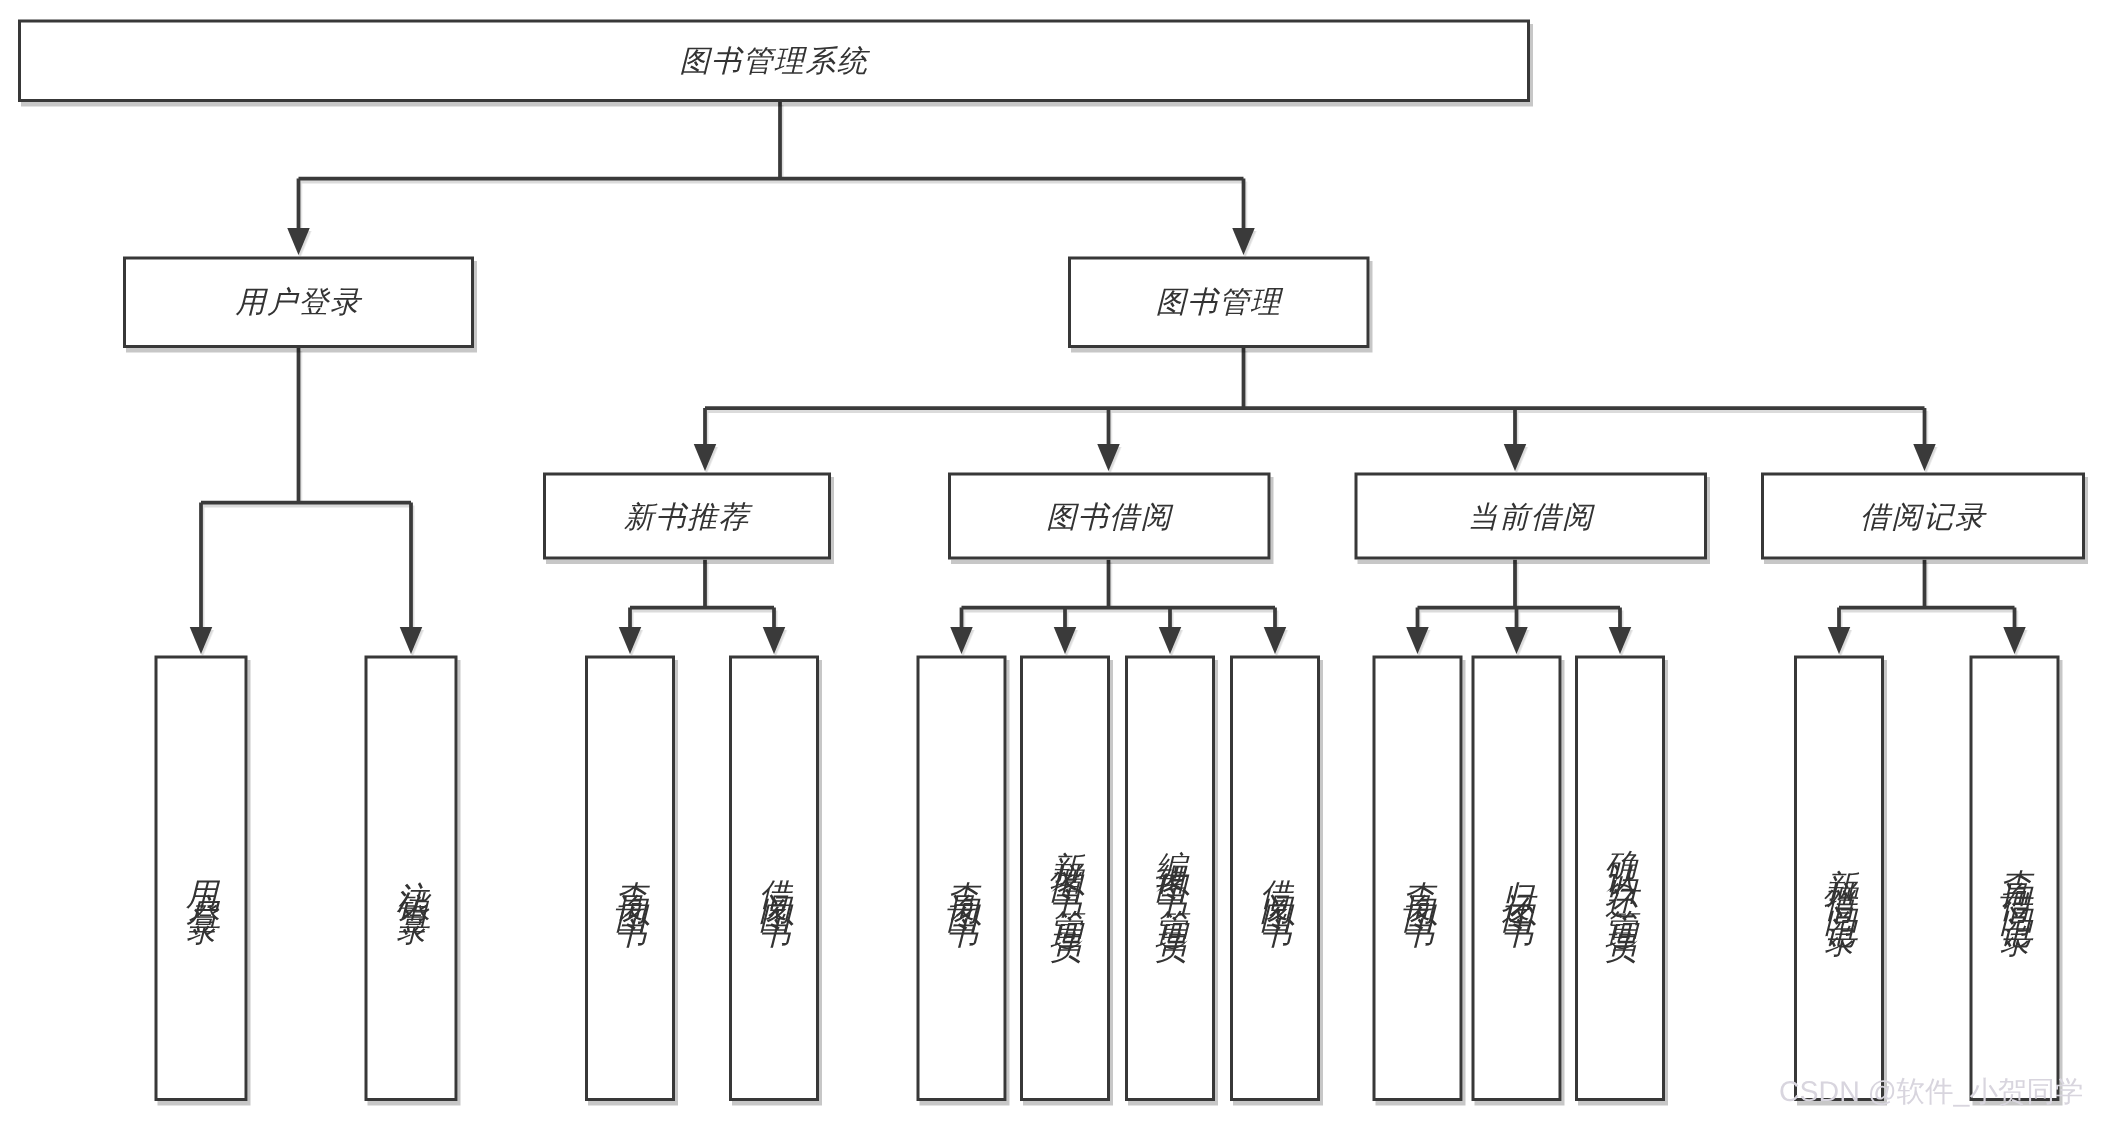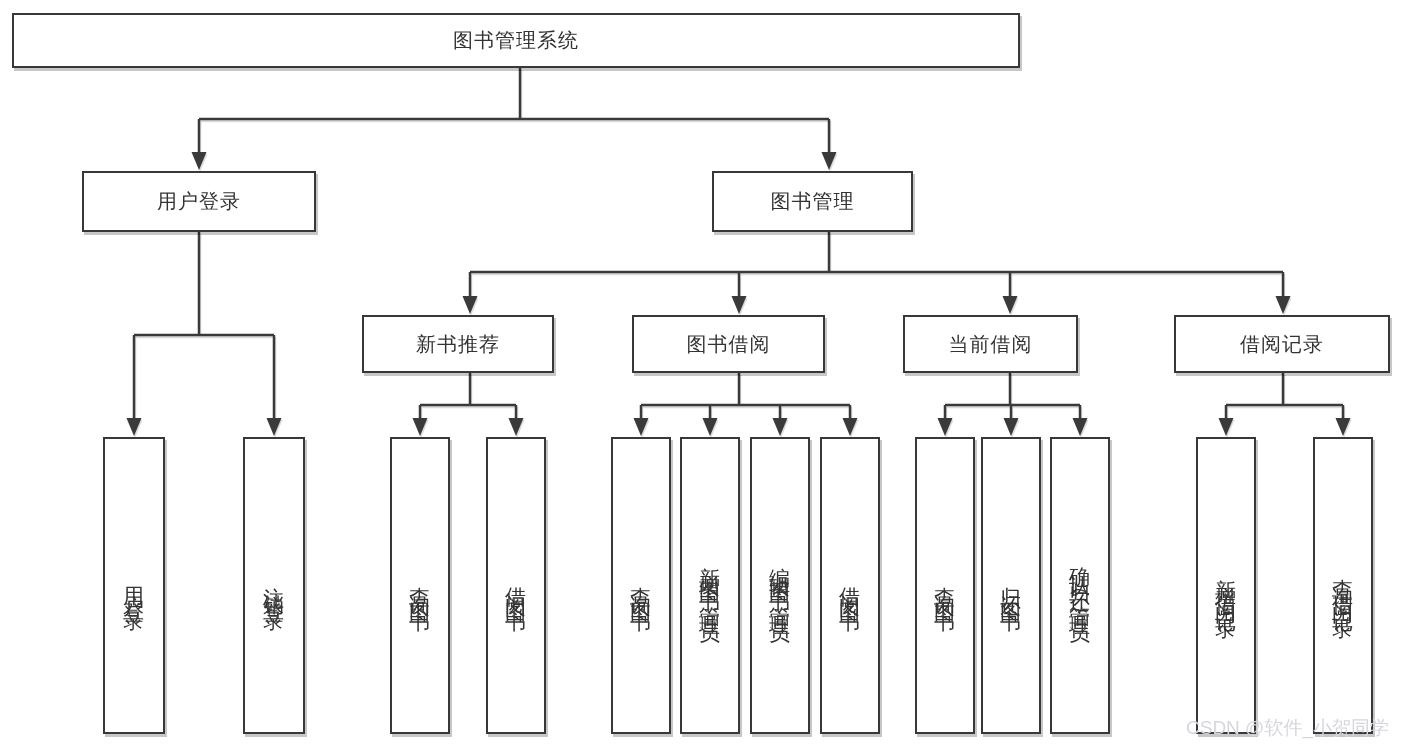--- a/index.html
+++ b/index.html
@@ -26,20 +26,21 @@
   .node {
     position: absolute;
     background: #ffffff;
     border: 2px solid #383838;
     box-shadow: 2px 3px 0 rgba(0,0,0,0.22);
     display: flex;
     align-items: center;
     justify-content: center;
     box-sizing: border-box;
     z-index: 1;
+    font-style: italic;
   }
   .hbox .label {
     font-size: 20px;
     letter-spacing: 1px;
     color: #333333;
     white-space: nowrap;
   }
   .vbox .label {
     -webkit-writing-mode: vertical-rl;
     writing-mode: vertical-rl;
@@ -112,24 +113,24 @@
   <div class="node hbox" style="left:82px; top:171px; width:234px; height:61px;">
     <span class="label">用户登录</span>
   </div>
   <div class="node hbox" style="left:712px; top:171px; width:201px; height:61px;">
     <span class="label">图书管理</span>
   </div>
 
   <div class="node hbox" style="left:362px; top:315px; width:192px; height:58px;">
     <span class="label">新书推荐</span>
   </div>
-  <div class="node hbox" style="left:632px; top:315px; width:193px; height:58px;">
+  <div class="node hbox" style="left:632px; top:315px; width:215px; height:58px;">
     <span class="label">图书借阅</span>
   </div>
-  <div class="node hbox" style="left:903px; top:315px; width:175px; height:58px;">
+  <div class="node hbox" style="left:903px; top:315px; width:235px; height:58px;">
     <span class="label">当前借阅</span>
   </div>
   <div class="node hbox" style="left:1174px; top:315px; width:216px; height:58px;">
     <span class="label">借阅记录</span>
   </div>
 
   <div class="node vbox" style="left:103px; top:437px; width:62px; height:297px;">
     <span class="label">用户登录</span>
   </div>
   <div class="node vbox" style="left:243px; top:437px; width:62px; height:297px;">

